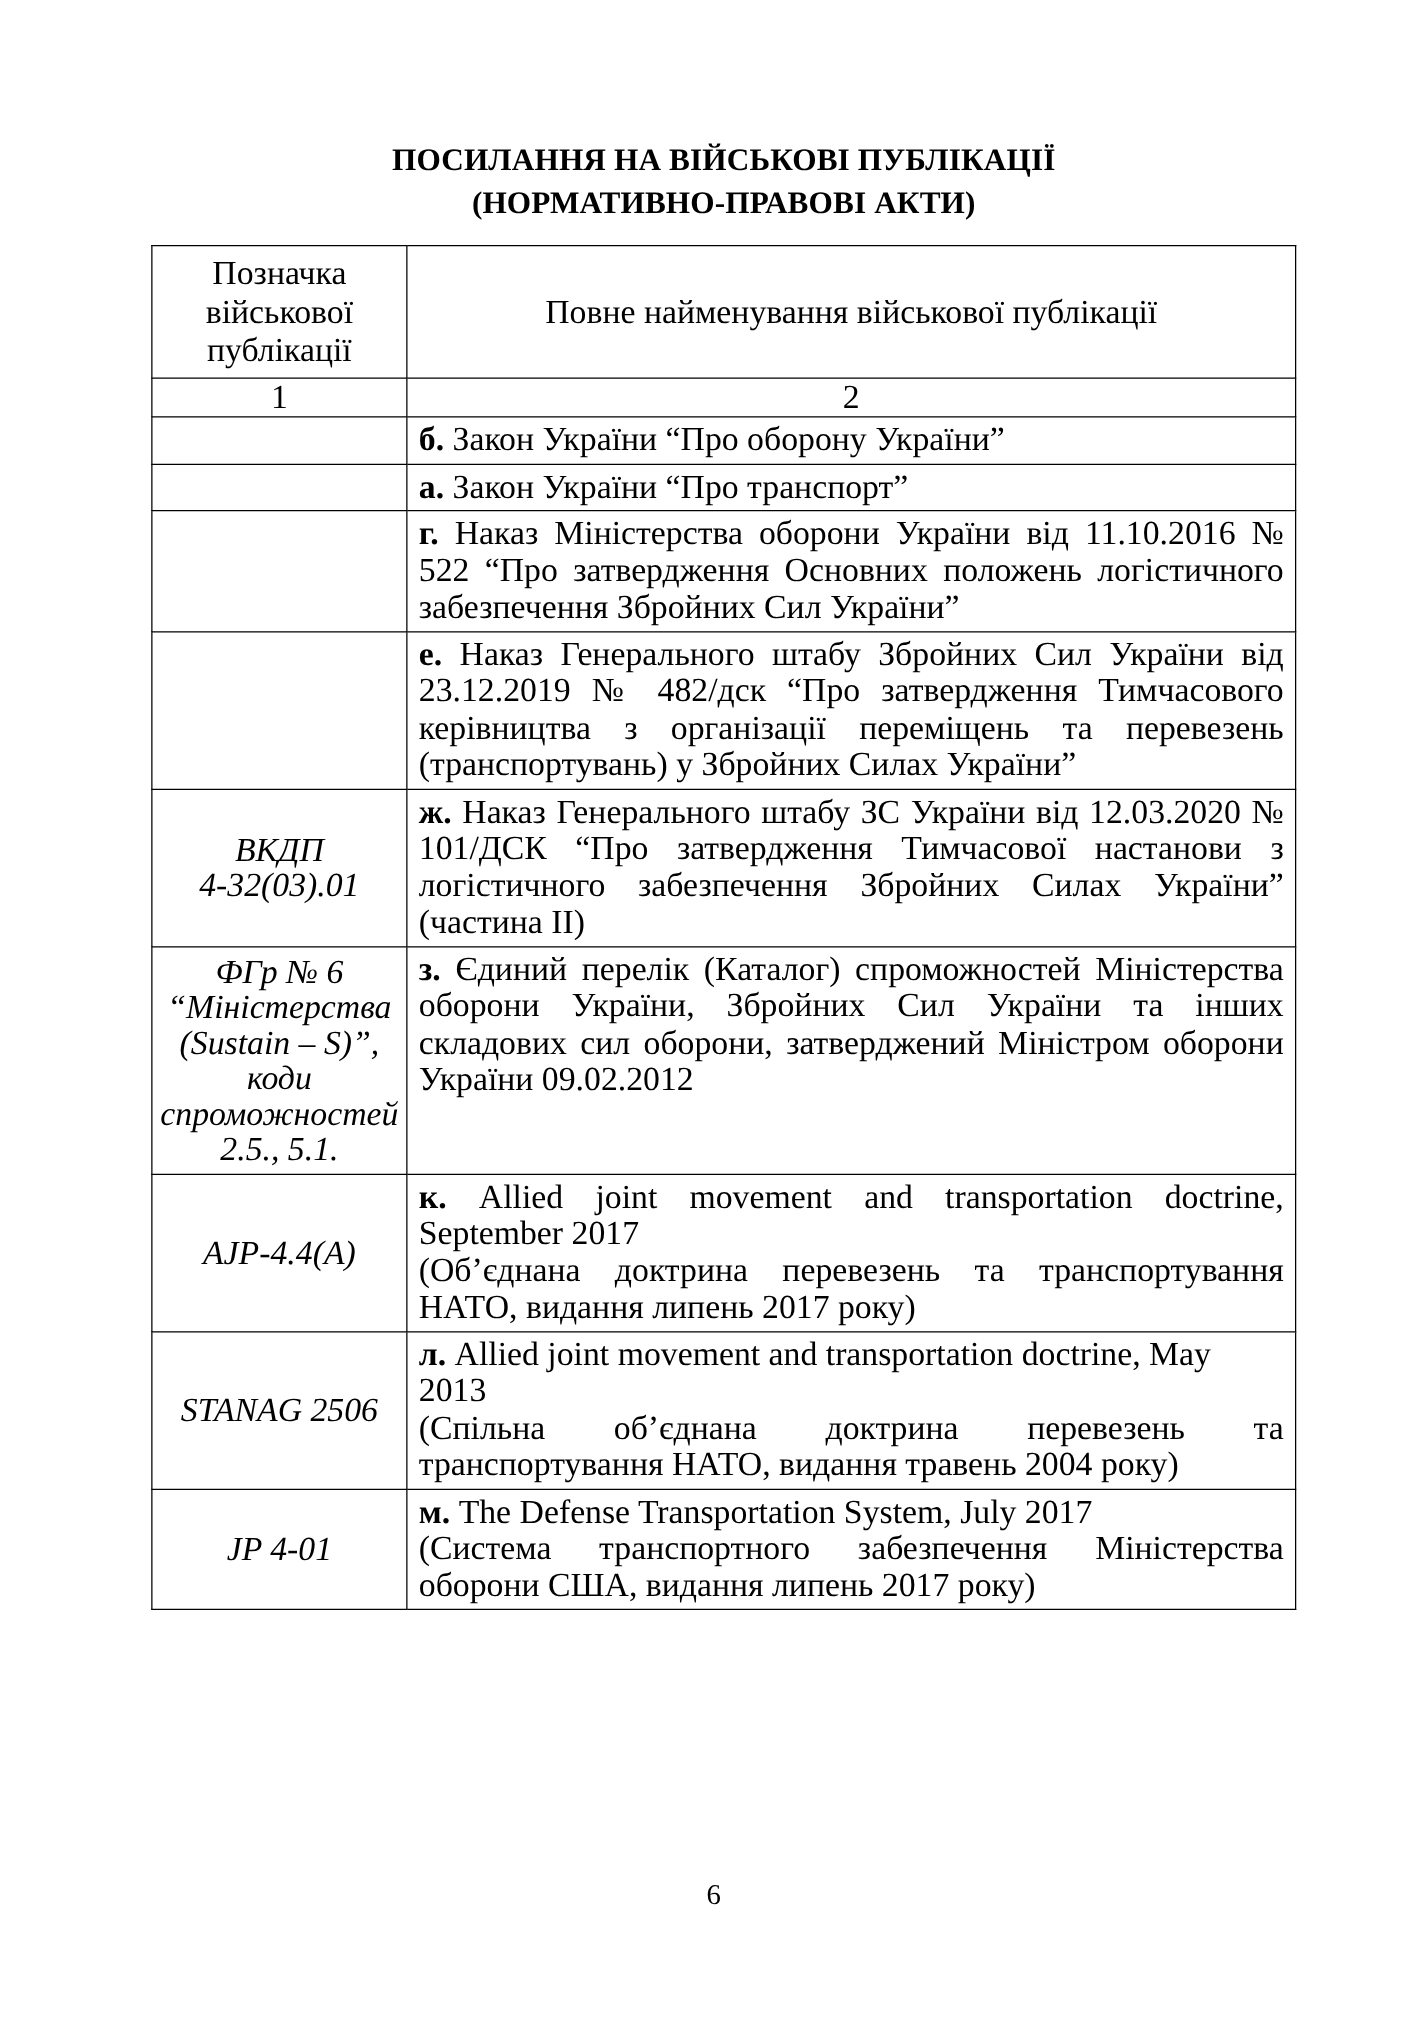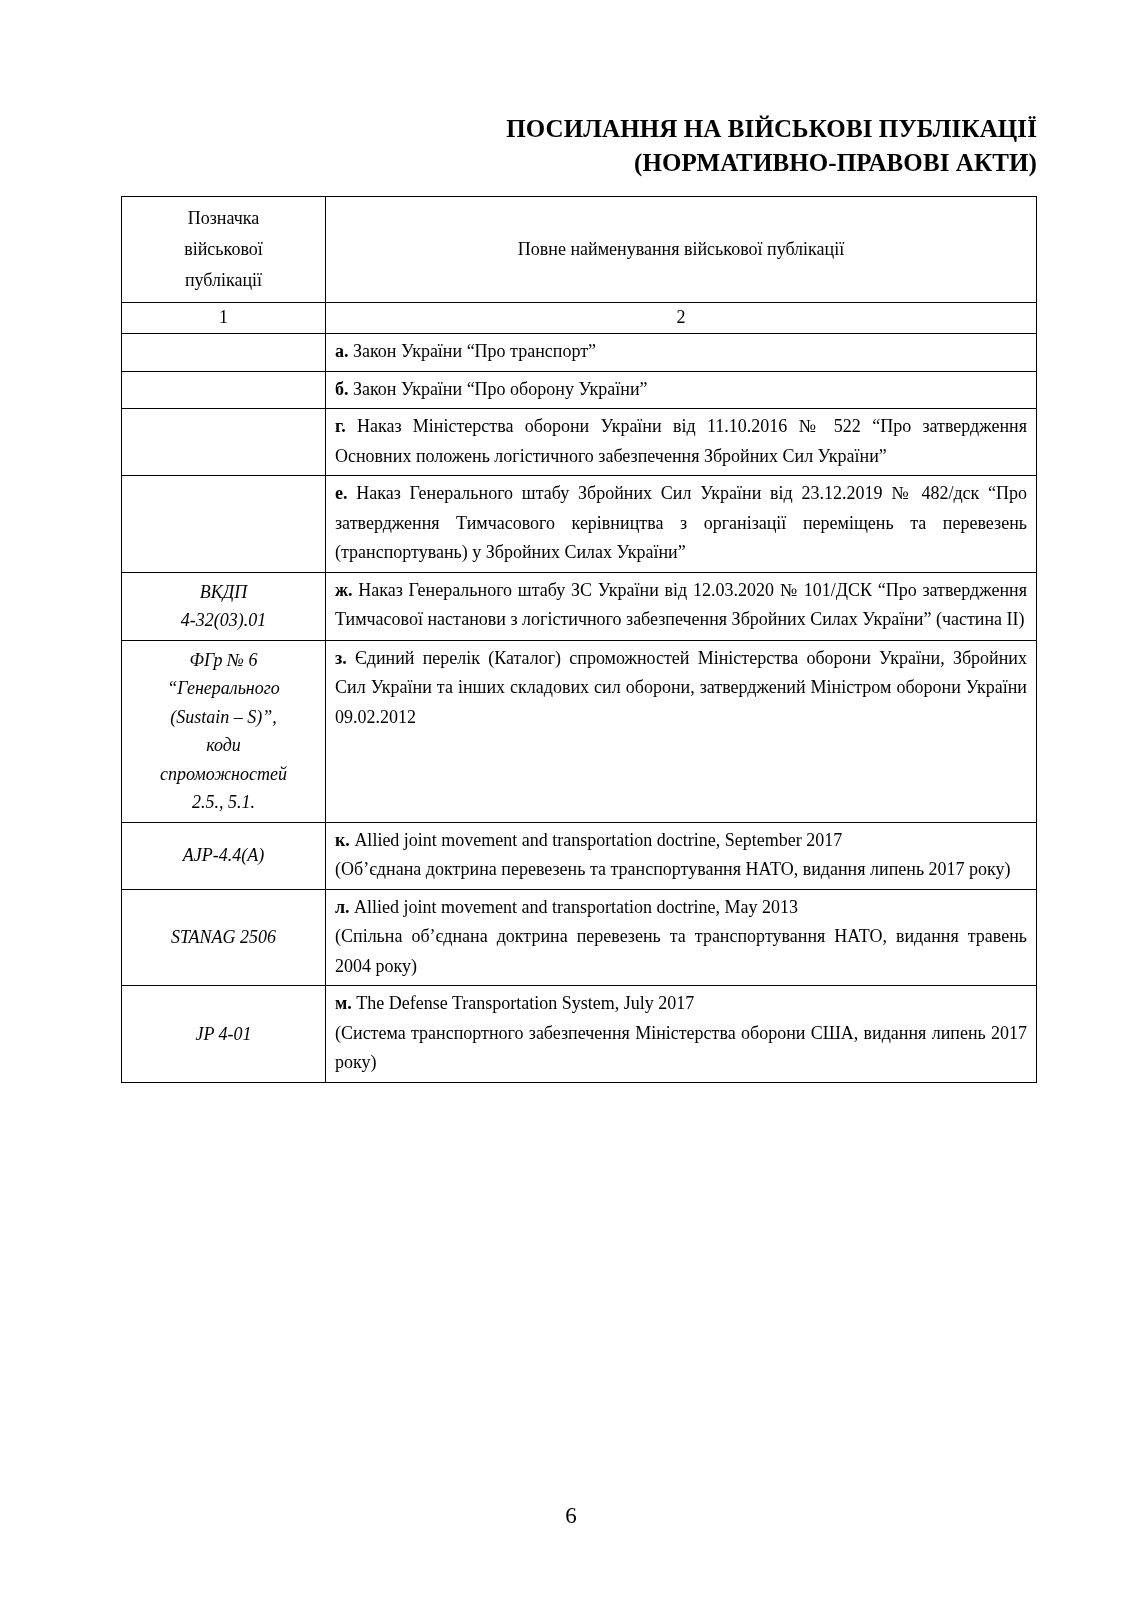--- a/index.html
+++ b/index.html
@@ -33,32 +33,31 @@
     width: 916px;
     text-align: center;
     font-weight: bold;
     font-size: 25px;
     line-height: 34px;
     letter-spacing: 0.1px;
   }
   .doc-title .title-line {
     display: block;
     white-space: nowrap;
-    text-align: right;
   }
 
   
   .ref-table {
     position: absolute;
     left: 121px;
     top: 196px;
     width: 915px;
     border-collapse: collapse;
     table-layout: fixed;
-    font-size: 18px;
+    font-size: 27px;
     line-height: 29px;
   }
   .ref-table td {
     border: 1.6px solid #000000;
     padding: 0;
     vertical-align: top;
   }
   .col-code {
     width: 204px;
   }
@@ -149,28 +148,28 @@
       </tr>
 
       <tr class="numrow">
         <td>1</td>
         <td>2</td>
       </tr>
 
       <tr>
         <td class="code-cell"></td>
         <td class="name-cell">
+          <p class="lastline-left"><span class="lbl">б.</span> <span>Закон України “Про оборону України”</span></p>
+        </td>
+      </tr>
+
+      <tr>
+        <td class="code-cell"></td>
+        <td class="name-cell">
           <p class="lastline-left"><span class="lbl">а.</span> <span>Закон України “Про транспорт”</span></p>
-        </td>
-      </tr>
-
-      <tr>
-        <td class="code-cell"></td>
-        <td class="name-cell">
-          <p class="lastline-left"><span class="lbl">б.</span> <span>Закон України “Про оборону України”</span></p>
         </td>
       </tr>
 
 
       <tr>
         <td class="code-cell"></td>
         <td class="name-cell">
           <p><span class="lbl">г.</span> <span>Наказ Міністерства оборони України від 11.10.2016 № 522 “Про затвердження Основних положень логістичного забезпечення Збройних Сил України”</span></p>
         </td>
       </tr>
@@ -189,21 +188,21 @@
           <span>4-32(03).01</span>
         </td>
         <td class="name-cell">
           <p><span class="lbl">ж.</span> <span>Наказ Генерального штабу ЗС України від 12.03.2020 № 101/ДСК “Про затвердження Тимчасової настанови з логістичного забезпечення Збройних Силах України” (частина II)</span></p>
         </td>
       </tr>
 
       <tr>
         <td class="code-cell">
           <span>ФГр № 6</span><br>
-          <span>“Генерального</span><br>
+          <span>“Міністерства</span><br>
           <span>(Sustain – S)”,</span><br>
           <span>коди</span><br>
           <span>спроможностей</span><br>
           <span>2.5., 5.1.</span>
         </td>
         <td class="name-cell">
           <p><span class="lbl">з.</span> <span>Єдиний перелік (Каталог) спроможностей Міністерства оборони України, Збройних Сил України та інших складових сил оборони, затверджений Міністром оборони України 09.02.2012</span></p>
         </td>
       </tr>
 

